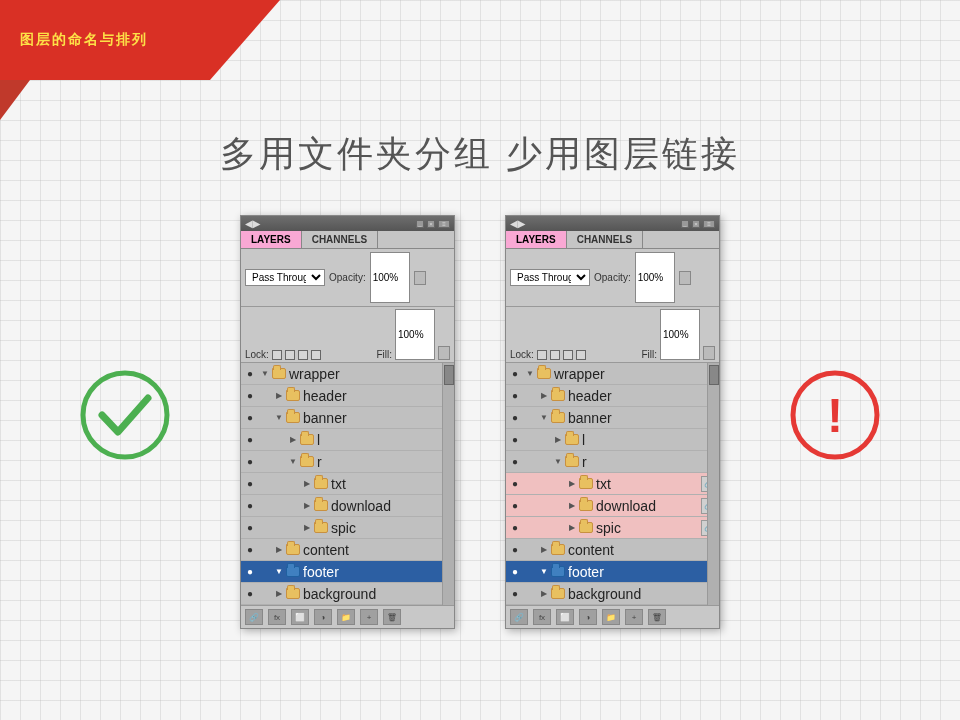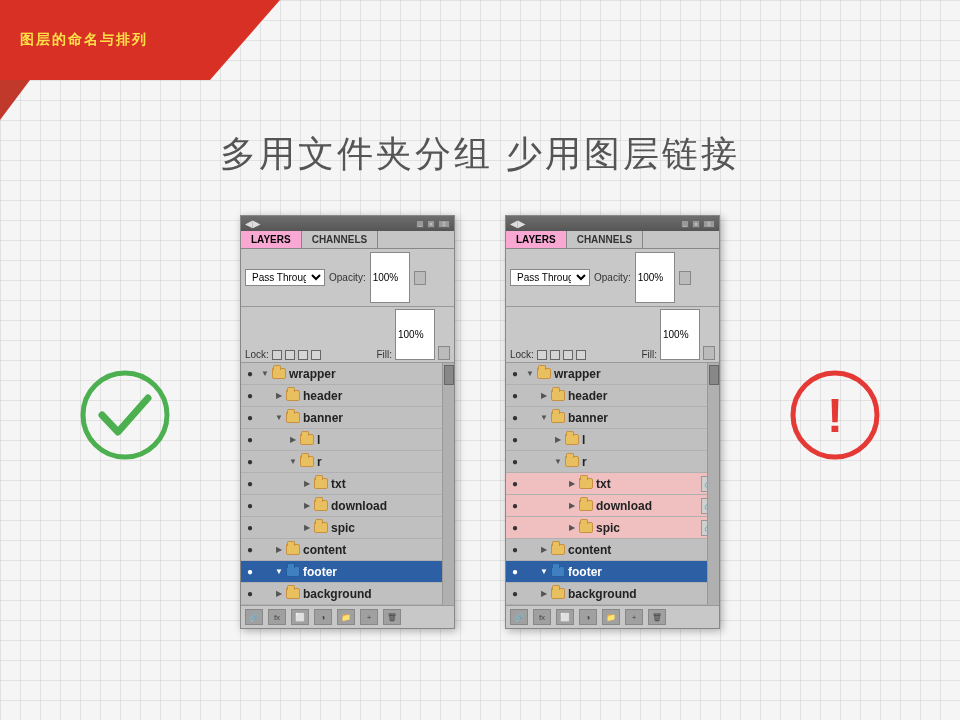--- a/index.html
+++ b/index.html
@@ -251,25 +251,24 @@
     .folder-shape.blue {
       background: #4080c0;
       border-color: #2060a0;
     }
     .folder-shape.blue::before {
       background: #4080c0;
       border-color: #2060a0;
     }
 
     .layer-name {
-      font-size: 12px;
+      font-size: 14px;
       color: #222;
       flex: 1;
       white-space: nowrap;
-      font-weight: bold;
     }
     .ps-layer-row.selected .layer-name { color: white; }
 
     .link-icon {
       width: 16px;
       height: 16px;
       background: #d0d0d0;
       border: 1px solid #999;
       display: flex;
       align-items: center;

